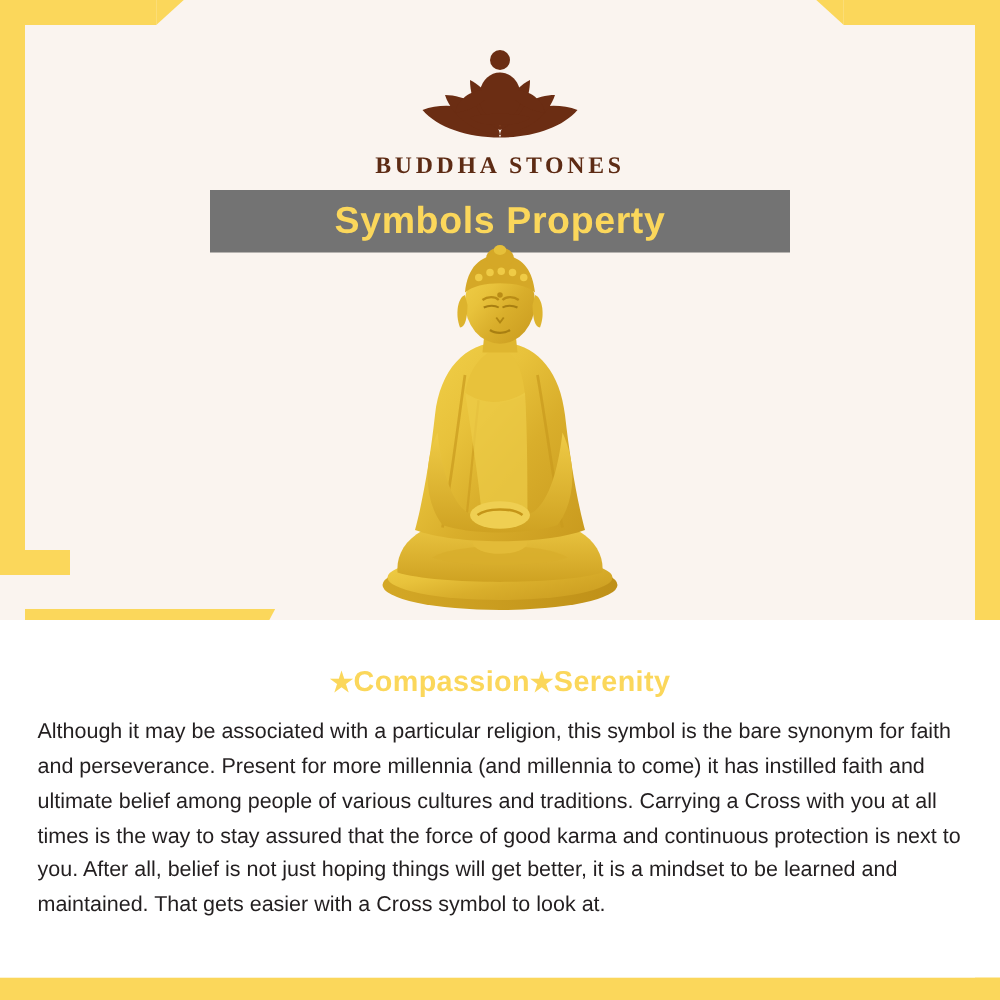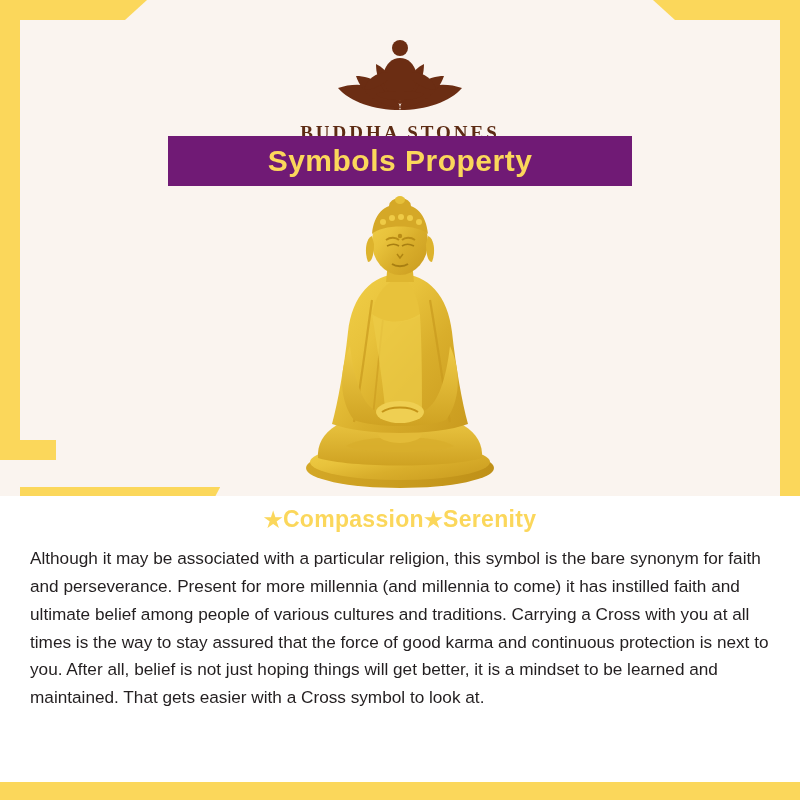--- a/index.html
+++ b/index.html
@@ -85,25 +85,25 @@
     font-size: 19px;
     letter-spacing: 3px;
     color: #5d2b14;
     font-weight: bold;
     font-family: "Liberation Serif", serif;
   }
 
   
   .title-banner {
     position: absolute;
-    top: 136px;
+    top: 152px;
     left: 168px;
     width: 464px;
     height: 50px;
-    background: #701a75;
+    background: #737373;
     display: flex;
     align-items: center;
     justify-content: center;
     text-align: center;
   }
   .title-text {
     font-size: 30px;
     font-weight: bold;
     color: #fbd75b;
     letter-spacing: 0.5px;
@@ -143,21 +143,21 @@
   
   .text-panel {
     position: absolute;
     top: 496px;
     left: 0;
     width: 800px;
     height: 286px;
     background: #ffffff;
   }
   .keywords {
-    margin-top: 10px;
+    margin-top: 36px;
     text-align: center;
     font-size: 23px;
     font-weight: bold;
     color: #fbd75b;
     letter-spacing: 0.3px;
   }
   .keywords .star {
     color: #fbd75b;
     font-size: 21px;
   }

